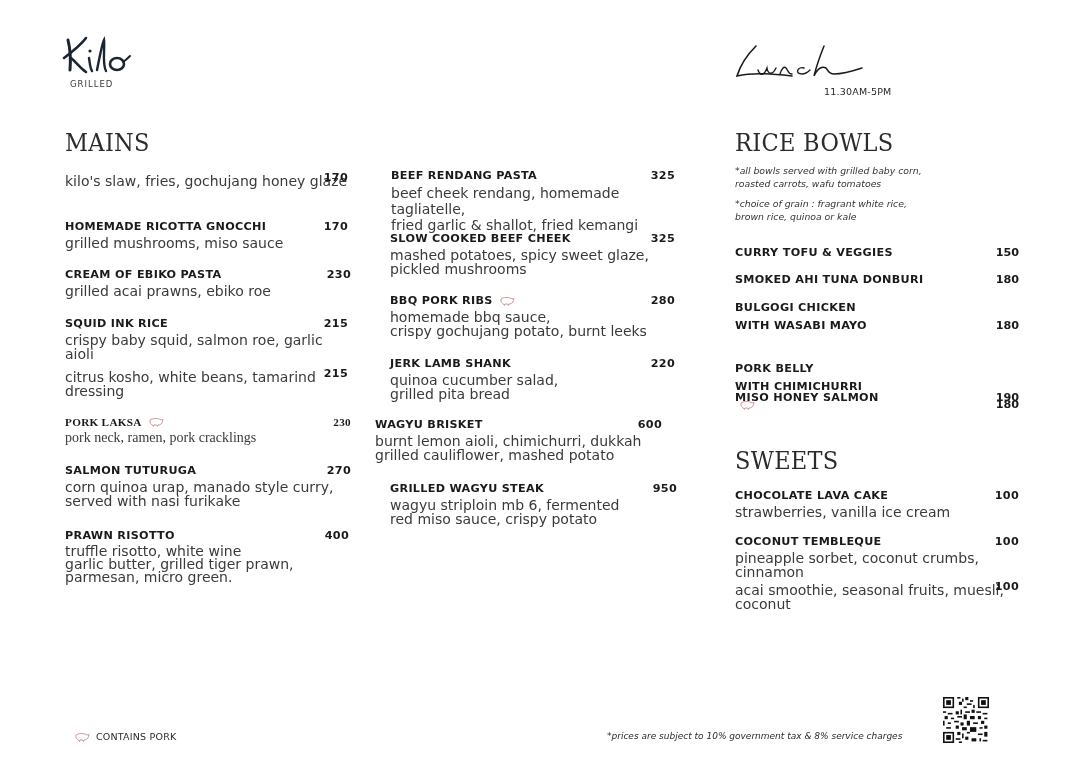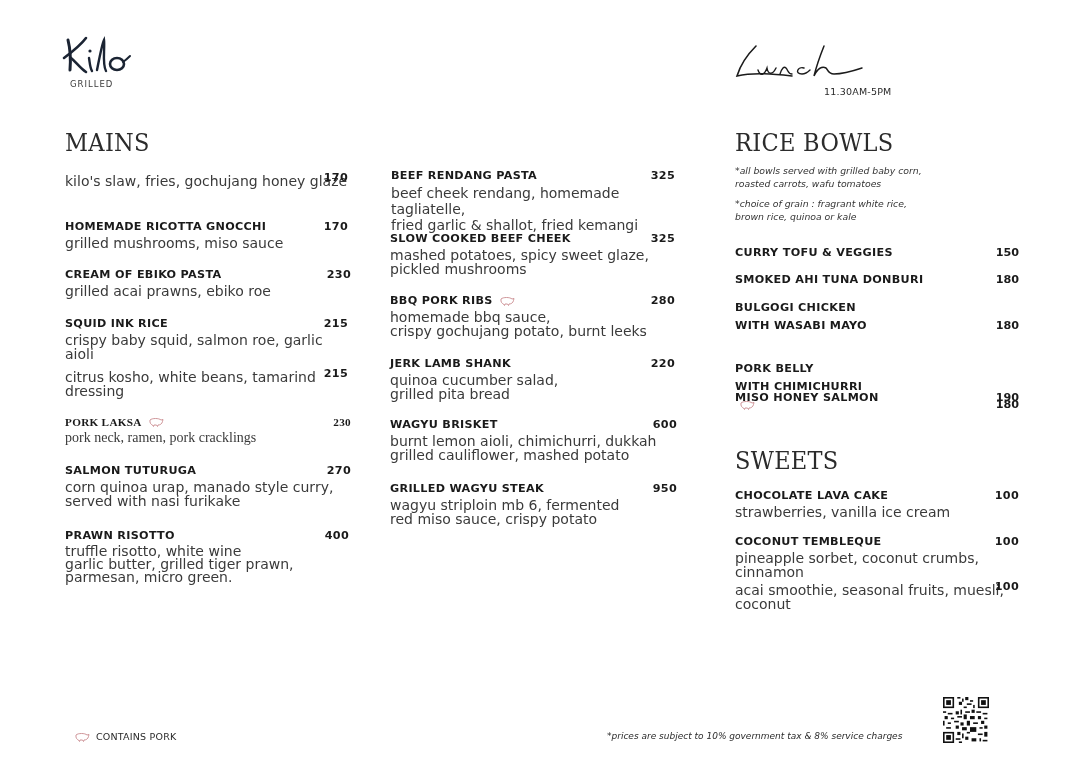--- a/index.html
+++ b/index.html
@@ -132,21 +132,21 @@
   <div class="item-price" style="right:0;">280</div>
   <div class="item-desc">homemade bbq sauce,
 crispy gochujang potato, burnt leeks</div>
 </div>
 <div class="item" style="left:390px; top:357px; width:285px;">
   <div class="item-name">JERK LAMB SHANK</div>
   <div class="item-price" style="right:0;">220</div>
   <div class="item-desc">quinoa cucumber salad,
 grilled pita bread</div>
 </div>
-<div class="item" style="left:390px; top:418px; width:287px;">
+<div class="item" style="left:375px; top:418px; width:287px;">
   <div class="item-name">WAGYU BRISKET</div>
   <div class="item-price" style="right:0;">600</div>
   <div class="item-desc">burnt lemon aioli, chimichurri, dukkah
 grilled cauliflower, mashed potato</div>
 </div>
 <div class="item" style="left:390px; top:482px; width:287px;">
   <div class="item-name">GRILLED WAGYU STEAK</div>
   <div class="item-price" style="right:0;">950</div>
   <div class="item-desc">wagyu striploin mb 6, fermented
 red miso sauce,  crispy potato</div>

